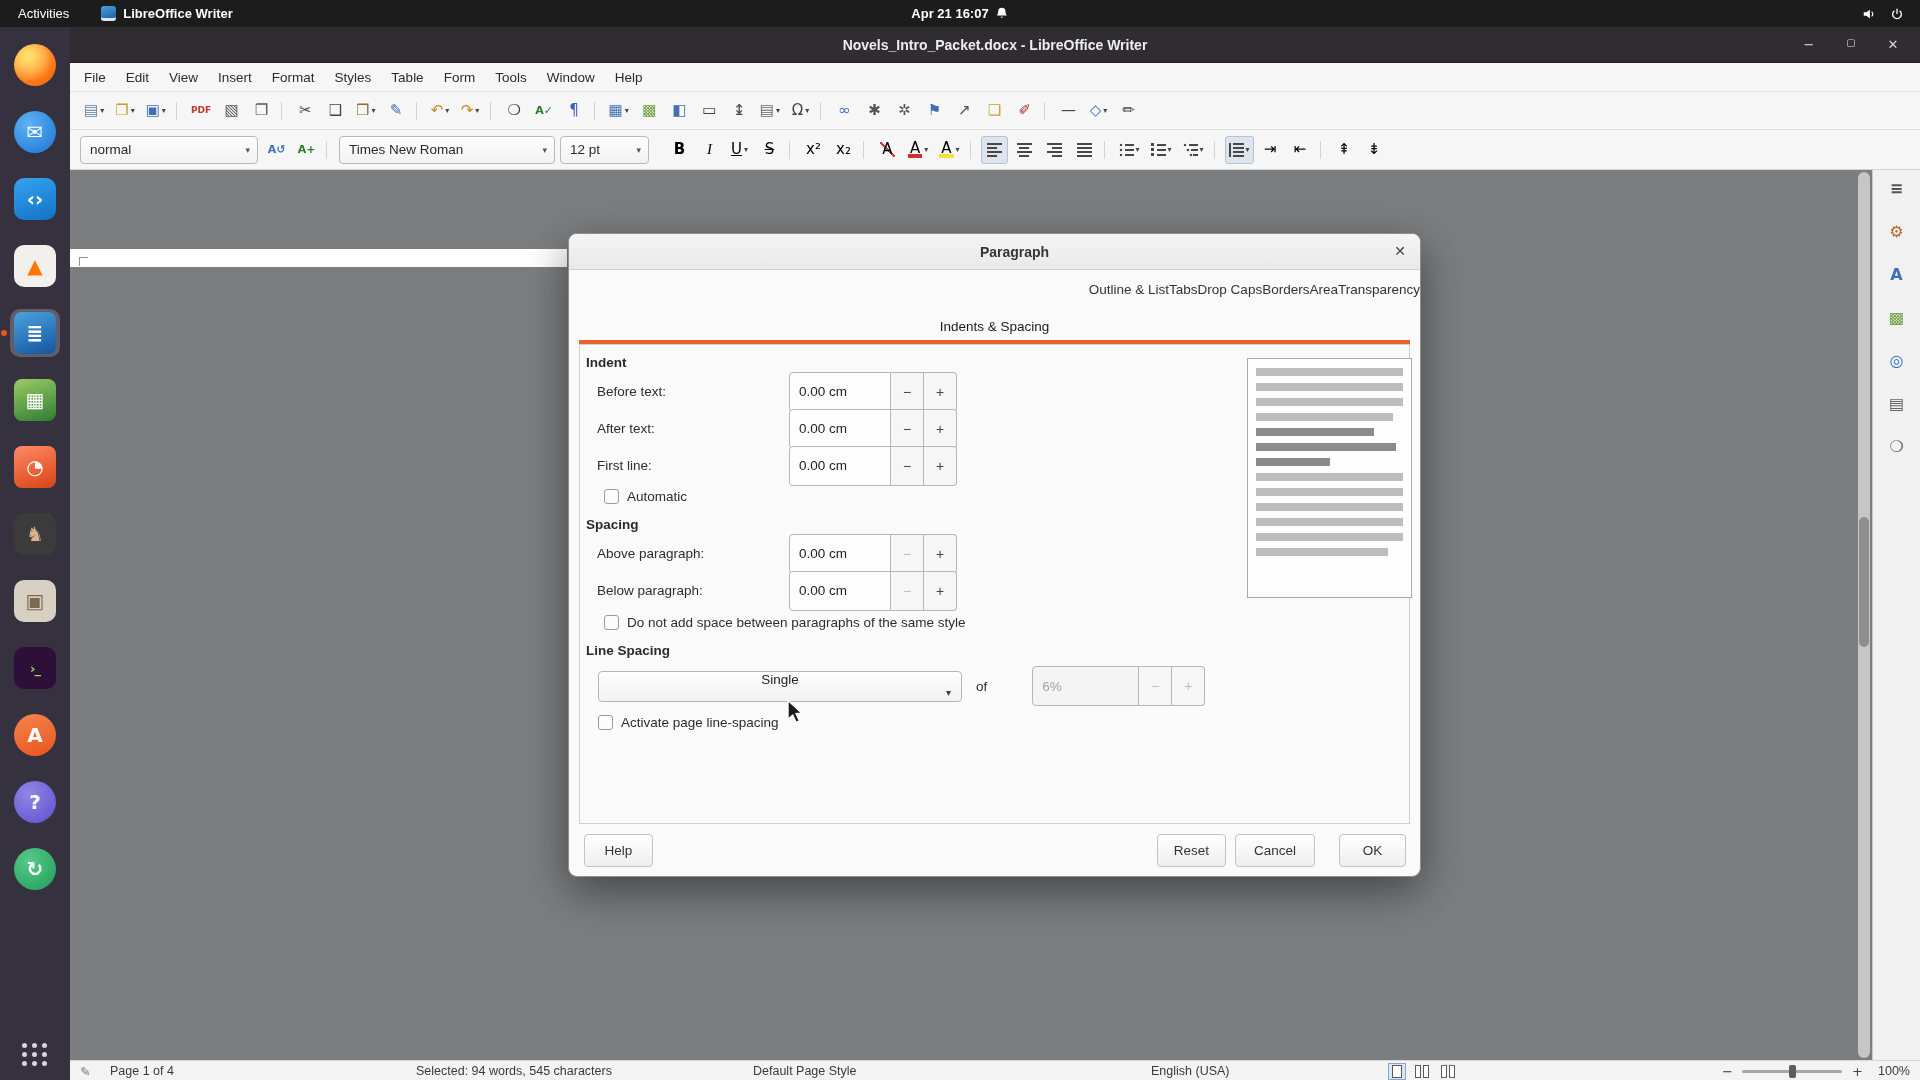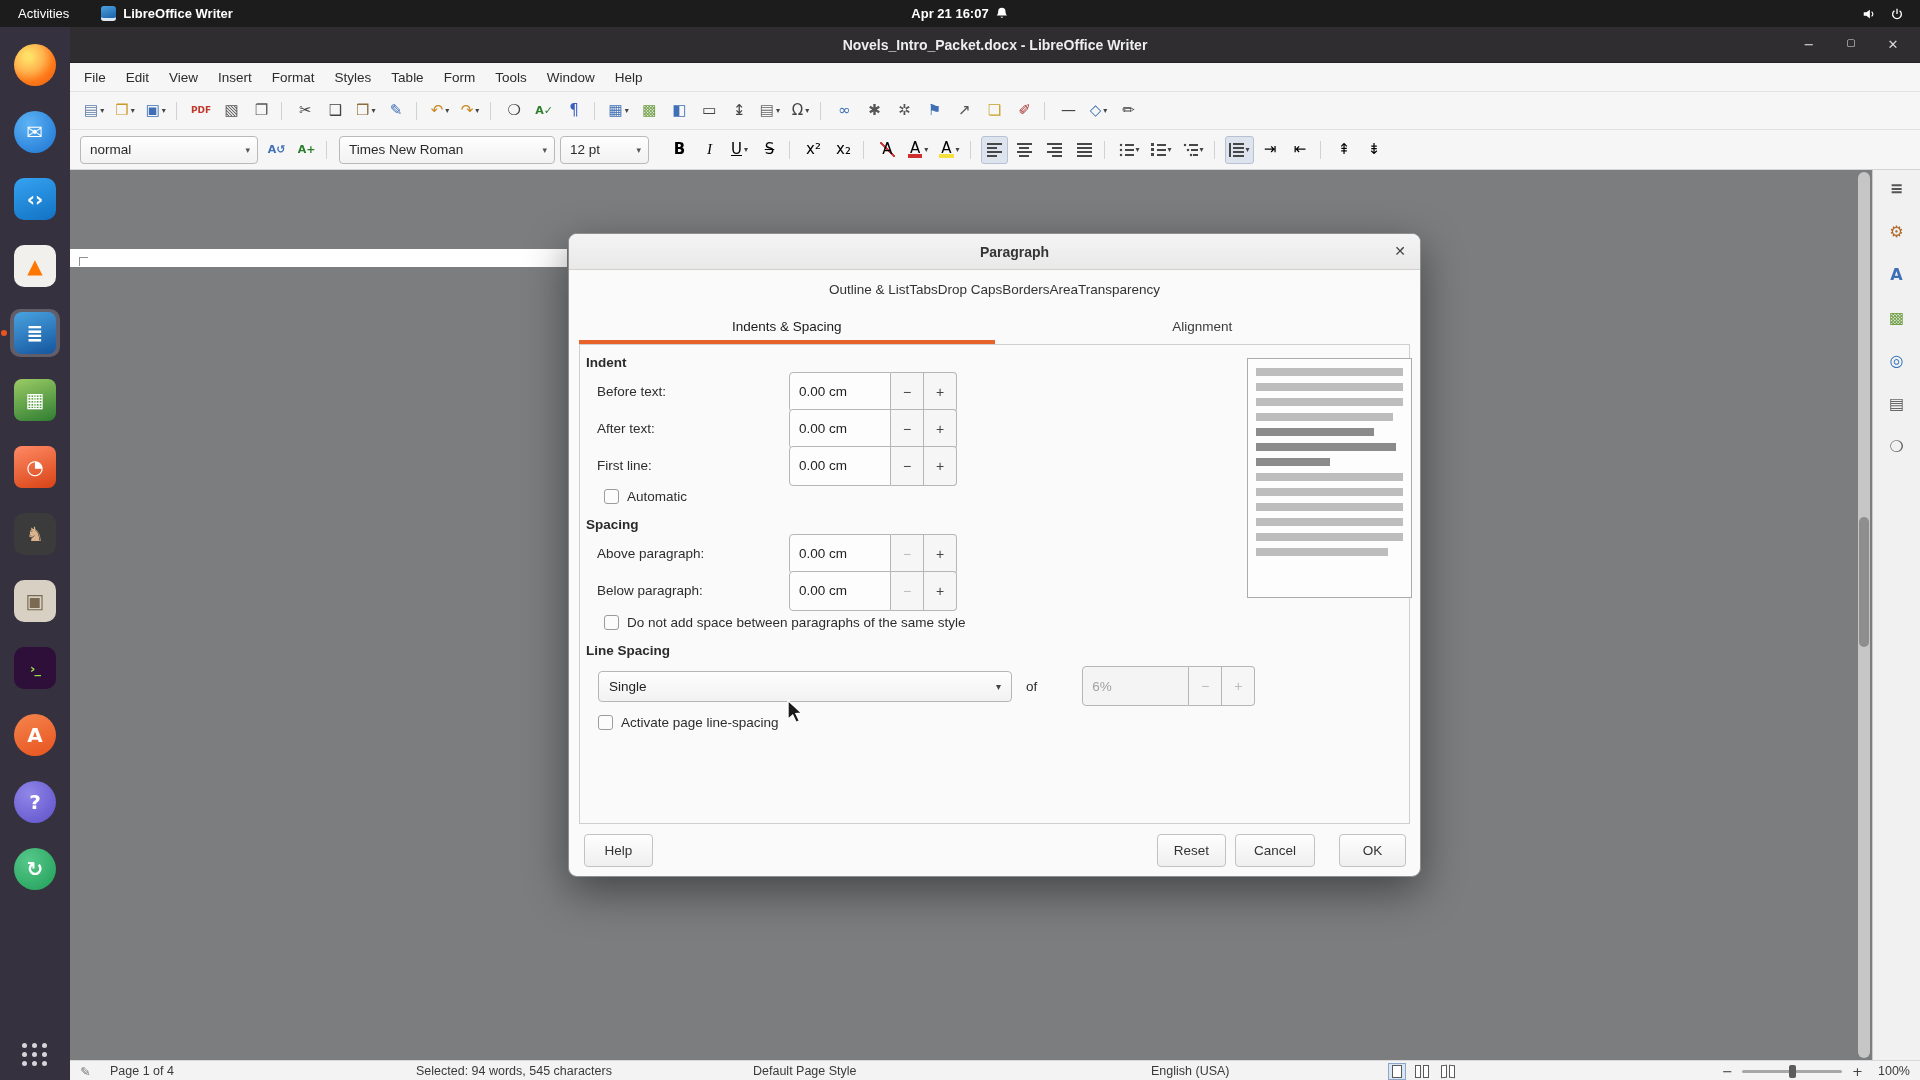--- a/index.html
+++ b/index.html
@@ -124,21 +124,21 @@
   .zsign { font-size:13px; color:#444; font-family:"DejaVu Sans",sans-serif; }
 
   
   .dialog { position:absolute; left:568px; top:233px; width:853px; height:644px; background:#fafafa;
     border:1px solid #8f8f8f; border-radius:9px; box-shadow:0 14px 44px rgba(0,0,0,.45); z-index:10; }
   .dlg-titlebar { height:36px; background:linear-gradient(#f4f4f4,#e9e9e9); border-bottom:1px solid #d4d1cd;
     border-radius:8px 8px 0 0; display:flex; align-items:center; justify-content:center; position:relative; }
   .dlg-title { font-size:14px; font-weight:bold; color:#353535;margin-left:40px; }
   .dlg-close { position:absolute; right:14px; top:9px; font-size:14px; color:#454545;
     font-family:"DejaVu Sans",sans-serif; }
-  .tabs1 { height:38px; display:flex; justify-content:center; align-items:center;
+  .tabs1 { height:38px; display:flex; justify-content:flex-end; align-items:center;
     font-size:13.5px; color:#333; }
   .tabs2 { position:absolute; left:10px; right:10px; top:74px; height:36px; display:flex; }
   .tab2 { flex:1; display:flex; align-items:center; justify-content:center; font-size:13.5px;
     color:#3c3c3c; position:relative; }
   .tab2.active { color:#1a1a1a; }
   .tab2.active::after { content:""; position:absolute; left:0; right:0; bottom:0; height:4px; background:#e8632a; }
   .dlg-content { position:absolute; left:10px; right:10px; top:110px; height:480px;
     border:1px solid #cfcfcf; background:#fafafa; }
   .sect-h { font-size:13.5px; font-weight:bold; color:#2b2b2b; margin:10px 0 4px 6px; }
   .spinrow { display:flex; align-items:center; margin:6px 0 6px 17px; height:31px; }
@@ -148,23 +148,23 @@
     font-size:13.5px; color:#222; display:flex; align-items:center; padding-left:9px; }
   .spinbtn { width:33px; background:#f6f6f6; border:1px solid #b6b6b6; border-left:none;
     display:flex; align-items:center; justify-content:center; font-size:14px; color:#444; }
   .spinbtn.plus { border-radius:0 4px 4px 0; }
   .spinbtn.disabled { color:#bcbcbc; }
   .spin-disabled .spinval { color:#a2a2a2; background:#f4f4f4; }
   .cbrow { display:flex; align-items:center; margin:9px 0 6px 24px; }
   .cbox { width:15px; height:15px; border:1px solid #9c9c9c; border-radius:3px; background:#fcfcfc; flex:none; }
   .cblabel { margin-left:8px; font-size:13.5px; color:#2d2d2d; }
   .ls-row { display:flex; align-items:center; margin:8px 0 0 18px; }
-  .dropdown { width:414px; height:31px; border:1px solid #b6b6b6; border-radius:4px;
+  .dropdown { width:364px; height:31px; border:1px solid #b6b6b6; border-radius:4px;
     background:linear-gradient(#fdfdfd,#f2f2f2); display:flex; align-items:center;
-    padding:0 10px; font-size:13.5px; color:#222; }
+    padding:0 10px; font-size:13.5px; color:#222;flex-direction:column; }
   .dropdown .arrow { margin-left:auto; color:#444; font-size:10px; }
   .of-label { margin:0 13px 0 14px; font-size:13.5px; color:#2d2d2d; }
   .preview { position:absolute; left:667px; top:13px; width:165px; height:240px; background:#fdfdfd;
     border:1px solid #ababab; padding:9px 8px; overflow:hidden; }
   .pline { height:8px; margin-bottom:7px; background:#bdbdbd; }
   .pline.dark { background:#8b8b8b; }
   .dlg-buttons { position:absolute; left:0; right:0; top:600px; height:34px; }
   .dbtn { position:absolute; height:33px; border:1px solid #c2c2c2; border-radius:4px;
     background:linear-gradient(#fefefe,#efefef); font-size:13.5px; color:#333;
     display:flex; align-items:center; justify-content:center; }
@@ -696,23 +696,20 @@
 
       <span class="tab1">Transparency</span>
     </div>
 
   <div class="tabs2">
 
       <span class="tab2 active">
         <span>Indents &amp; Spacing</span>
       </span>
 
-      <span class="tab2">
-        <span>Alignment</span>
-      </span>
 
     </div>
 
   <div class="dlg-content">
     <div class="sect-h">Indent</div>
 
     <div>
 
         <div class="spinrow">
           <span class="spinlabel">Before text:</span>

